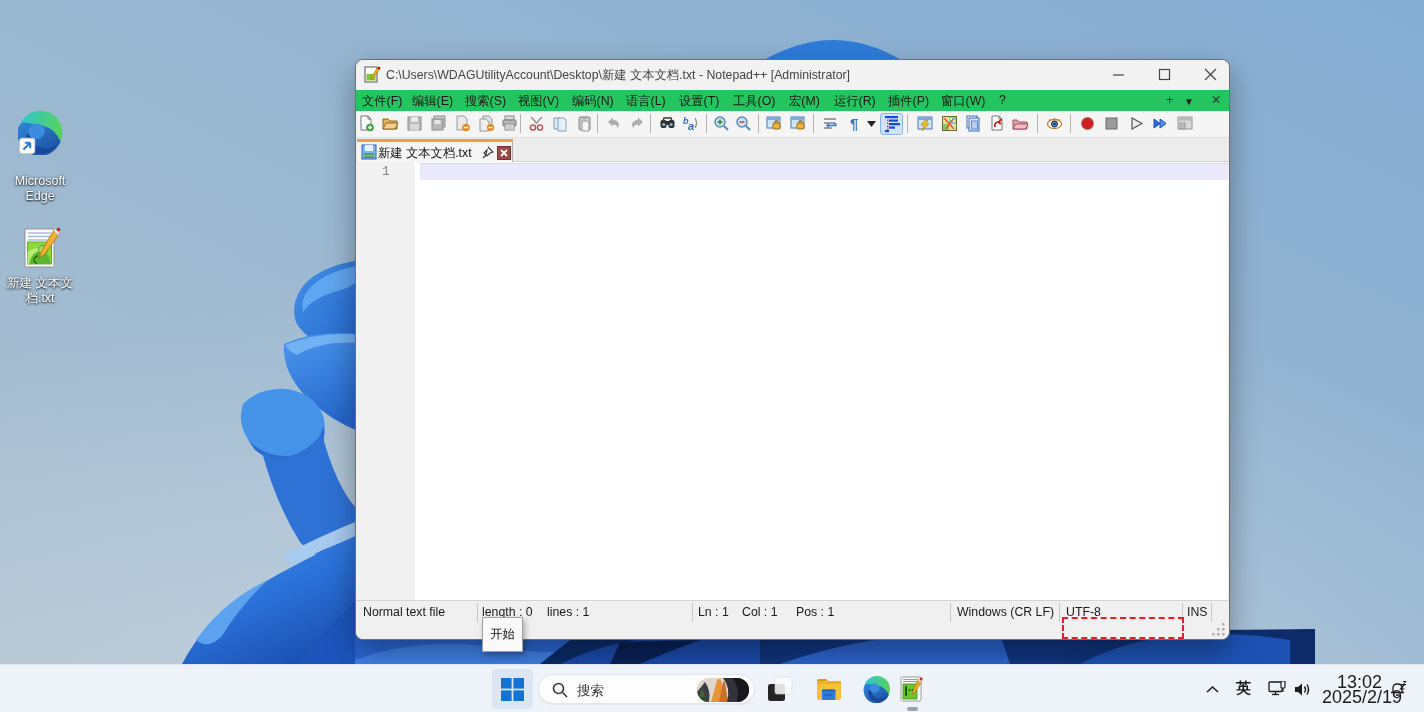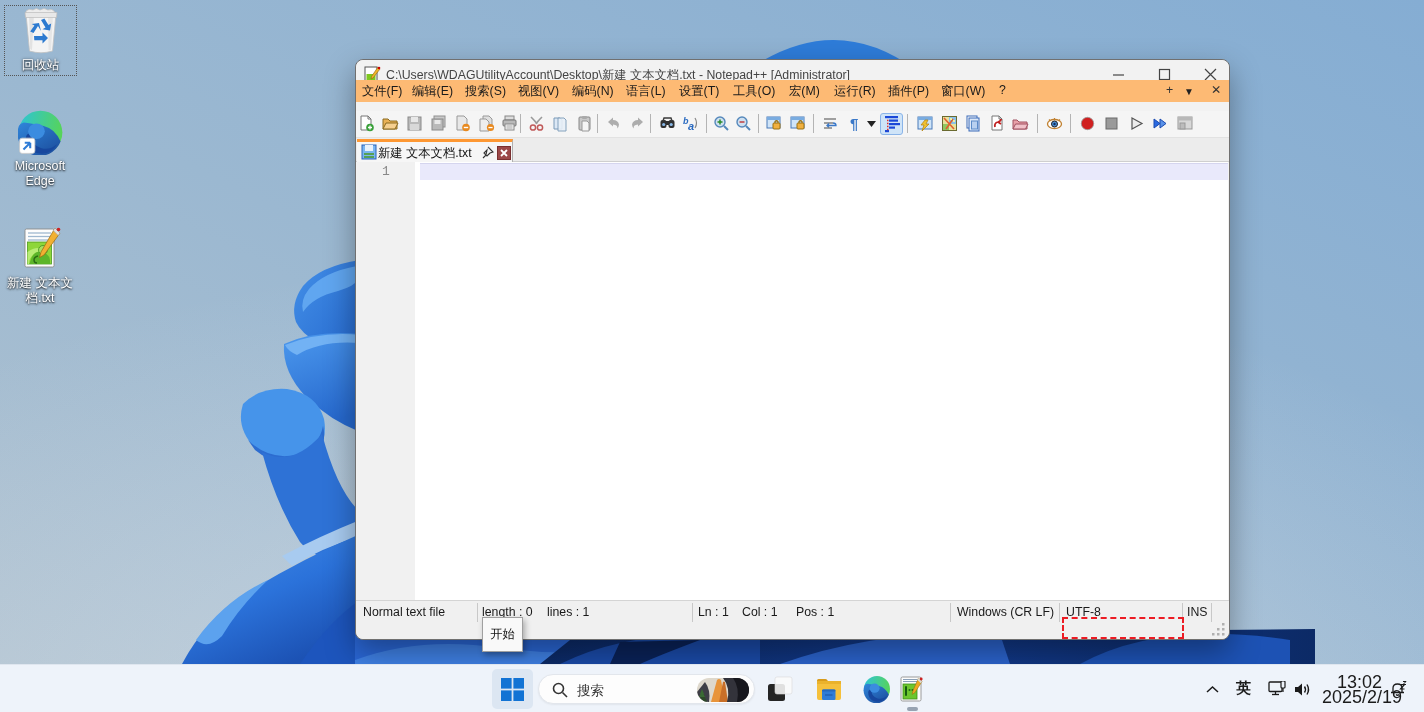--- a/index.html
+++ b/index.html
@@ -9,21 +9,21 @@
 .deskicon { position:absolute; text-align:center; color:#fff; font-size:12.5px;
   text-shadow:0 1px 2px rgba(0,0,0,.85), 0 0 3px rgba(0,0,0,.5); line-height:15px; }
 
 #npp { position:absolute; left:355px; top:59px; width:875px; height:581px;
   background:#f2f2f2; border:1px solid #707070; border-radius:8px;
   box-shadow:0 12px 30px rgba(0,0,0,.35); }
 #titlebar { position:absolute; left:0; top:0; width:100%; height:29px; border-radius:8px 8px 0 0;
   background:#f2f2f2; }
 #titletext { position:absolute; left:30px; top:7px; font-size:12.3px; color:#444; white-space:nowrap; }
 .capbtn { position:absolute; top:0; width:45px; height:29px; color:#444; }
-#menubar { position:absolute; left:0; top:20px; width:100%; height:22px; background:#fdba74; font-size:12.3px; color:#1a1a1a;padding-left:42px; }
+#menubar { position:absolute; left:0; top:30px; width:100%; height:22px; background:#22c55e; font-size:12.3px; color:#1a1a1a;padding-left:42px; }
 .mitem { position:absolute; top:3px; white-space:nowrap; }
 #toolbar { position:absolute; left:0; top:51px; width:100%; height:27px; background:#f5f5f5; border-bottom:1px solid #e2e2e2; }
 .tbi { position:absolute; top:4px; width:17px; height:17px; }
 .tbsep { position:absolute; top:3px; width:1px; height:19px; background:#b4b4b4; }
 #tabbar { position:absolute; left:0; top:78px; width:100%; height:24px; background:#ececec; border-bottom:1px solid #cfcfcf; }
 #tab1 { position:absolute; left:1px; top:1px; width:156px; height:23px; background:#f6f6f6;
   border-top:3px solid #fe9833; border-right:1px solid #b0b0b0; }
 #editor { position:absolute; left:1px; top:102px; right:1px; bottom:23px; background:#fff; }
 #gutter { position:absolute; left:0; top:0; width:58px; height:100%; background:#f1f1f1; }
 #statusbar { position:absolute; left:0; bottom:0; width:100%; height:39px; background:#f0f0f0;
@@ -96,54 +96,39 @@
 
   <path d="M355,635 L620,638 L620,664 L355,664 Z" fill="#2a66d4"></path>
   <path d="M355,660 Q420,636 500,648 Q560,656 620,650 L620,664 L355,664 Z" fill="#3f80e4"></path>
   <path d="M540,664 L575,636 L1315,629 L1315,664 Z" fill="url(#dark1)"></path>
   <path d="M560,664 Q640,624 760,640 L760,664 Z" fill="#1a4aa8"></path>
   <path d="M780,664 Q880,628 1000,634 L1010,664 Z" fill="#2b63cc"></path>
   <path d="M1080,664 Q1160,620 1290,640 L1290,664 Z" fill="#1d52b4"></path>
   <path d="M620,642 L700,640 Q660,655 640,664 L610,664 Z" fill="#0a2258"></path>
 </svg>
 
-<div class="deskicon" style="left:4px; top:5px; width:73px; height:71px; border:1px dotted #555;">
-  <svg width="42" height="46" viewBox="0 0 42 46" style="margin-top:2px;">
-    <path d="M6,3 Q9,0 13,2 Q16,-1 20,2 Q24,-1 28,2 Q32,0 35,4 L36,9 L6,9 Z" fill="#ececec" stroke="#bdbdbd" stroke-width="0.7"></path>
-    <path d="M6,6 L36,6 L32.5,43 Q21,46.5 9.5,43 Z" fill="#f4f4f4" stroke="#c2c2c2" stroke-width="0.8"></path>
-    <path d="M9,7 L14,7 L12,42 Q10.5,41.5 10.2,41 Z" fill="#e2e2e2"></path>
-    <path d="M28,7 L33,7 L31,42 Q29.5,42.5 28.5,42 Z" fill="#e6e6e6"></path>
-    <path d="M5,4.5 L37,4.5 L36.5,9.5 L5.5,9.5 Z" fill="#e8e8e8" stroke="#bbb" stroke-width="0.7"></path>
-    <g fill="#2c7ad0">
-      <path d="M21,12 l4.5,7.5 -3,1.8 7.5,1.2 1.2,-7 -2.8,1.5 -4,-6.5 z"></path>
-      <path d="M13.5,25 l4.5,-7 3,5 -2,-8 -7.3,1 2.7,1.6 -4.2,6 z"></path>
-      <path d="M14,28 l8.5,0 0,-3.5 5.5,5.6 -5.5,5.4 0,-3.3 -8.2,0 z"></path>
-    </g>
-  </svg>
-  <div>回收站</div>
-</div>
 <div class="deskicon" style="left:2px; top:110px; width:76px;">
   <svg width="45" height="45" viewBox="0 0 28 28">
     <defs>
       <linearGradient id="de2" x1="0" y1="0.4" x2="1" y2="0.6">
         <stop offset="0" stop-color="#30c5cf"></stop>
             <stop offset="1" stop-color="#58d455"></stop>
       </linearGradient>
       <linearGradient id="de1" x1="0.1" y1="0" x2="0.9" y2="1">
         <stop offset="0" stop-color="#2f83d8"></stop>
             <stop offset="1" stop-color="#1b4c9b"></stop>
       </linearGradient>
     </defs>
     <circle cx="14" cy="14" r="13.6" fill="url(#de2)"></circle>
     <path d="M0.6,9.8 A13.6,13.6 0 1 0 26.5,19.6 Q23,11.5 16,9.9 Q8,8.2 3.6,7.8 Q1.4,8.4 0.6,9.8 Z" fill="url(#de1)"></path>
     <path d="M8.6,14.8 Q7.4,21.6 14.6,23.8 Q20,25.2 24.2,21.3 Q20.5,28.4 12.2,26.9 Q4.6,25 4.9,17.2 Q5.4,14 8.6,14.8 Z" fill="#17479e"></path>
     <ellipse cx="11.5" cy="13.2" rx="5.2" ry="4.8" fill="#3b8ce0"></ellipse>
     <rect x="1" y="17.5" width="9.5" height="9.5" rx="1.5" fill="#fff" stroke="#c8c8c8" stroke-width="0.5"></rect>
     <path d="M3.4,24.6 L7.6,20.4 M7.6,20.4 l-3.4,0 M7.6,20.4 l0,3.4" stroke="#2f7cd6" stroke-width="1.3" fill="none"></path>
-  </svg><div style="margin-top:0;">Microsoft<br>Edge</div>
+  </svg><div style="margin-top:15px;">Microsoft<br>Edge</div>
 </div>
 <div class="deskicon" style="left:2px; top:226px; width:76px;">
   <svg width="44" height="44" viewBox="0 0 44 44">
     <rect x="7" y="3" width="29" height="38" rx="1.5" fill="#fdfdfd" stroke="#8a8a8a" stroke-width="0.9"></rect>
     <g stroke="#9fb8d0" stroke-width="1.3">
       <line x1="10" y1="7" x2="33" y2="7"></line>
           <line x1="10" y1="10.5" x2="33" y2="10.5"></line>
           <line x1="10" y1="14" x2="33" y2="14"></line>
     </g>
     <rect x="9.5" y="16" width="24" height="22" fill="#8ed63a" stroke="#4a9a1f" stroke-width="0.8"></rect>

